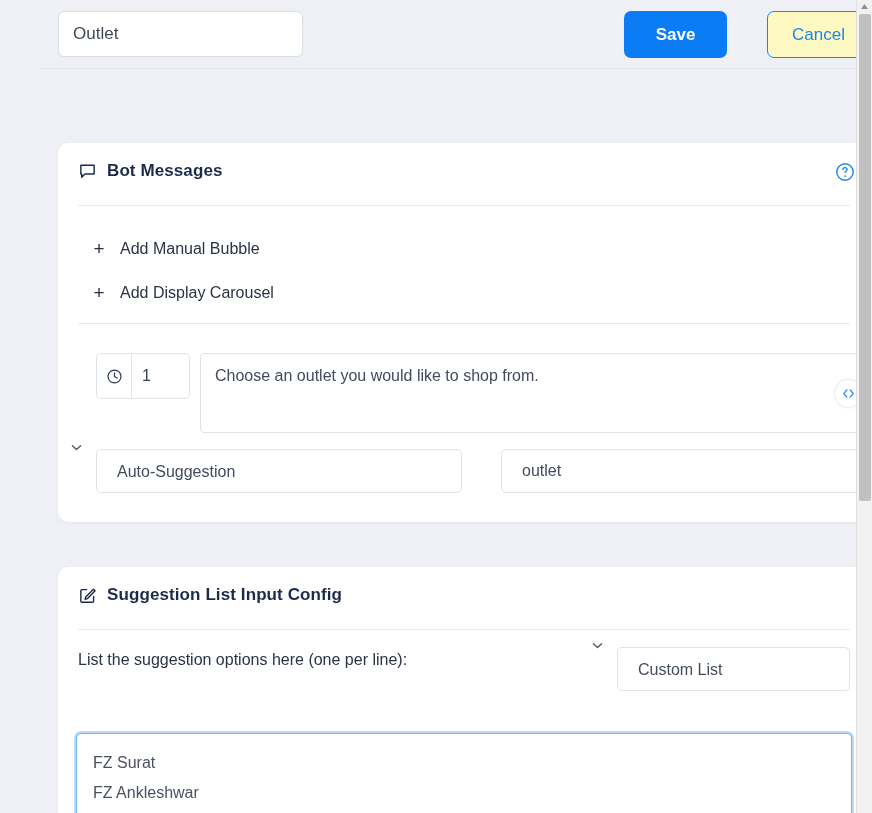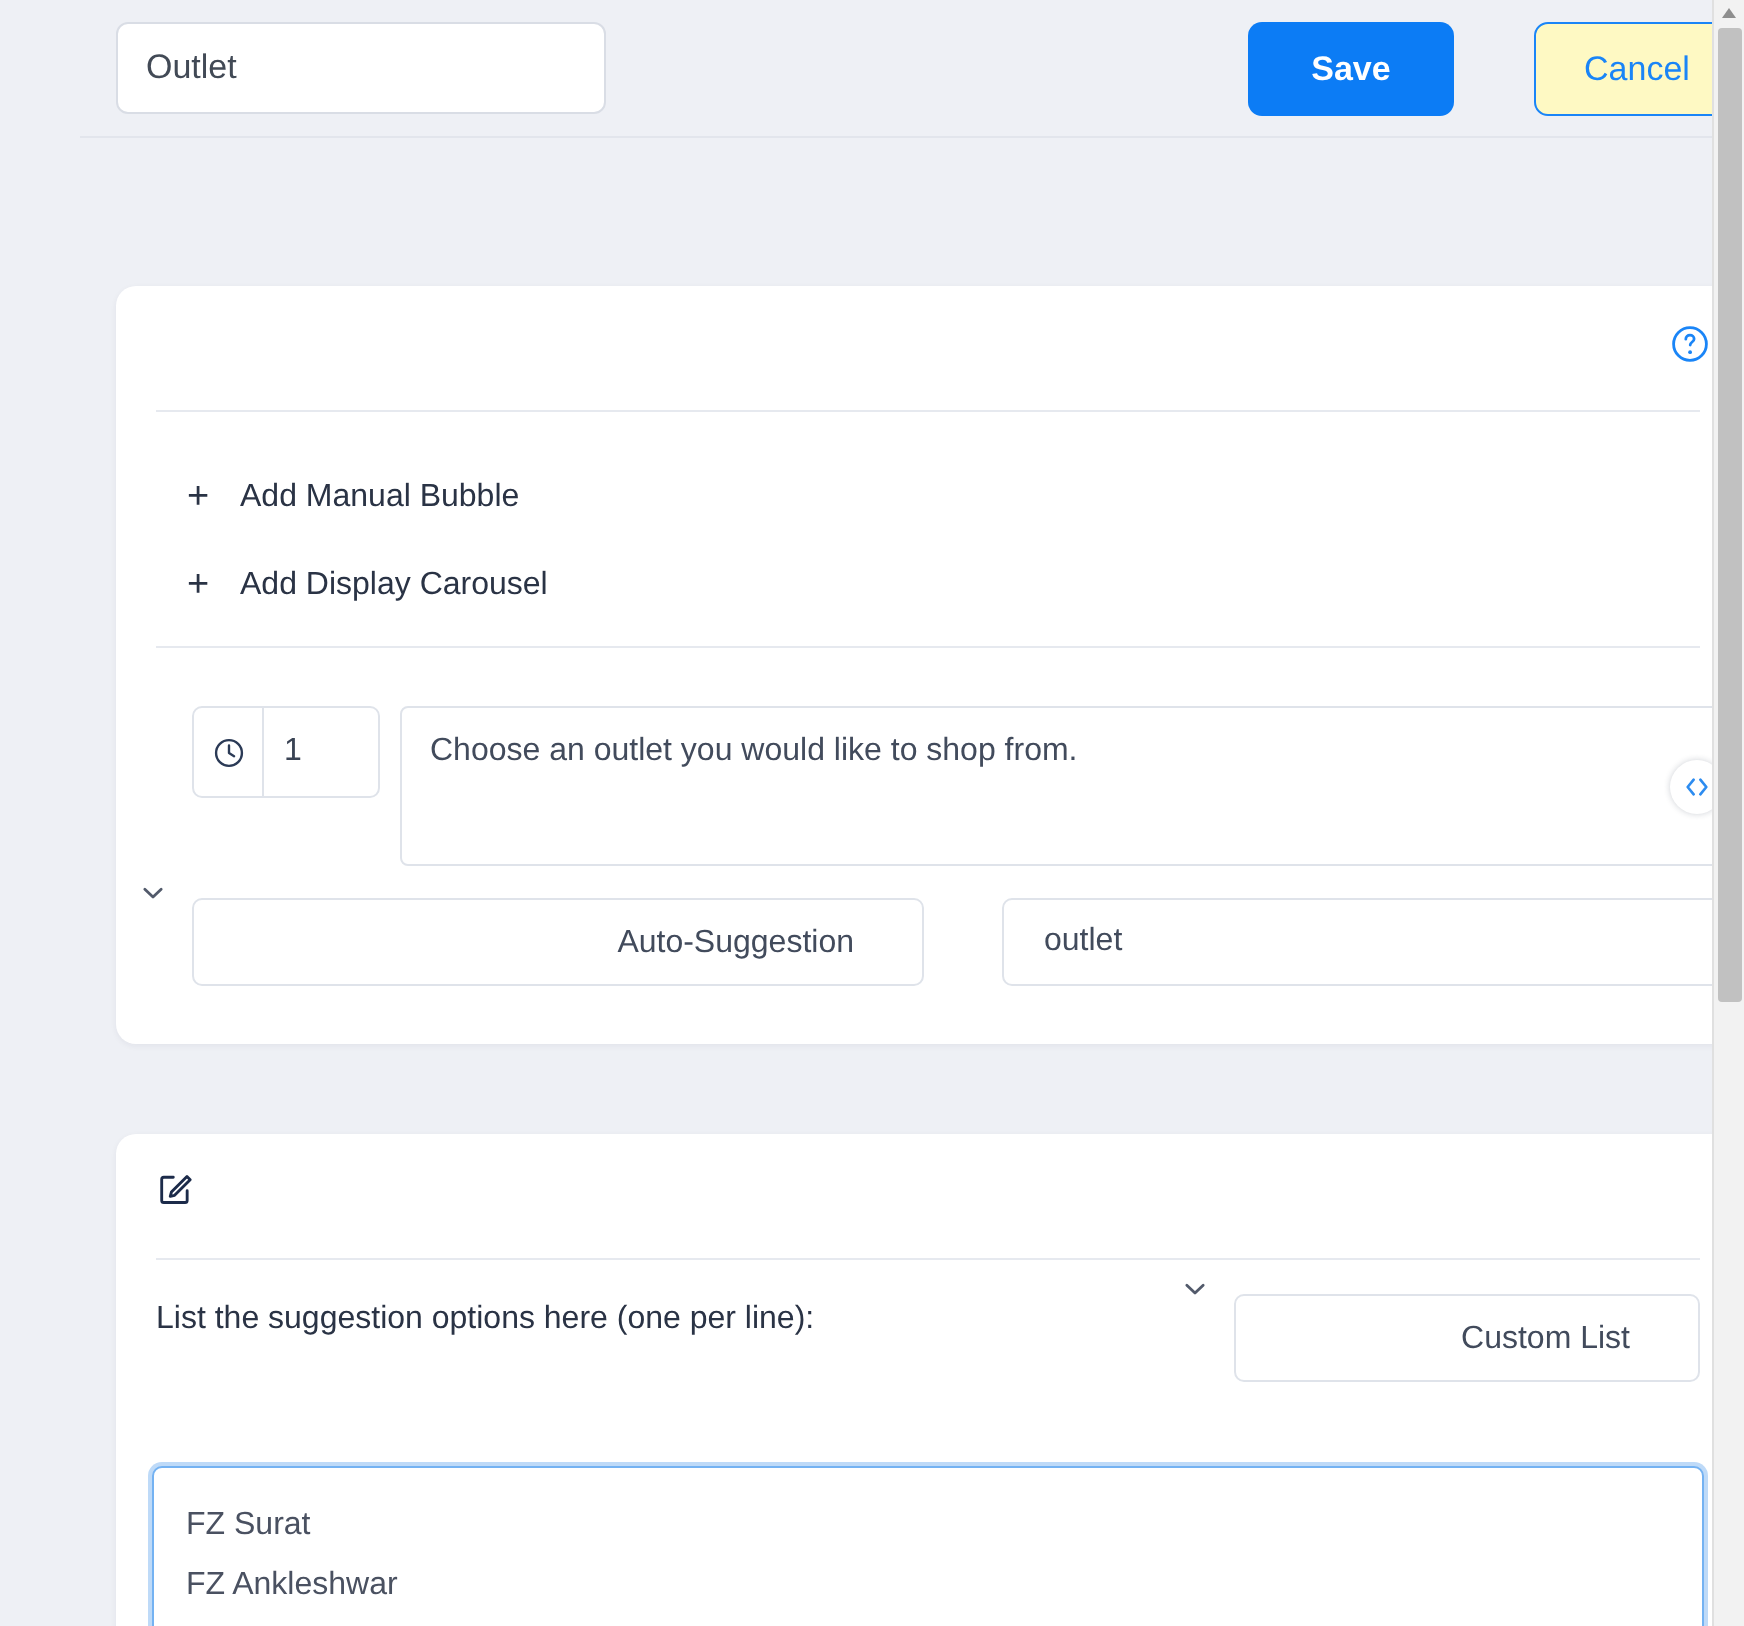--- a/index.html
+++ b/index.html
@@ -224,21 +224,20 @@
     border: 1px solid #dfe3ea;
     border-radius: 5px;
     font-family: "Liberation Sans", sans-serif;
     font-size: 16px;
     color: #424b5c;
     padding: 0 34px 0 20px;
     outline: none;
     cursor: pointer;
     -webkit-appearance: none;
     appearance: none;
-    text-align: right;
   }
   .sel-wrap { position: absolute; }
   .chev {
     position: absolute;
     right: 13px; top: 50%;
     transform: translateY(-50%);
     pointer-events: none;
   }
   #mode-select-wrap { left: 38px; top: 306px; }
   #mode-select { left: 0; top: 0; width: 366px; }
@@ -326,20 +325,28 @@
       </div>
       <div class="cb-group g2">
         <div class="cb-box"></div>
         <span class="cb-label">Manual Action</span>
       </div>
     </div>
 
     <div class="card" id="card-bot">
 
       <div class="card-head">
+        <div class="card-title">
+          <span class="ic">
+            <svg width="19" height="19" viewBox="0 0 20 20" fill="none">
+              <path d="M3 3.4h14v9.2H7.4L3.9 16V12.6H3z" stroke="#1c2b4a" stroke-width="1.5" stroke-linejoin="round"></path>
+            </svg>
+          </span>
+          <span>Bot Messages</span>
+        </div>
         <div class="help-icon">
           <svg width="20" height="20" viewBox="0 0 20 20" fill="none">
             <circle cx="10" cy="10" r="8.2" stroke="#1a85f7" stroke-width="1.4"></circle>
             <path d="M7.9 7.6c0-1.2.95-2 2.1-2s2.05.8 2.05 1.9c0 1.5-1.95 1.5-1.95 3" stroke="#1a85f7" stroke-width="1.4" stroke-linecap="round"></path>
             <circle cx="10.05" cy="14.1" r=".95" fill="#1a85f7"></circle>
           </svg>
         </div>
         <div class="hr" style="top:62px;"></div>
       </div>
 
@@ -398,20 +405,21 @@
     <div class="card" id="card-sugg">
 
       <div class="card-head">
         <div class="card-title">
           <span class="ic">
             <svg width="19" height="19" viewBox="0 0 20 20" fill="none">
               <path d="M16.4 10.9V16c0 .6-.5 1.1-1.1 1.1H4.1c-.6 0-1.1-.5-1.1-1.1V4.9c0-.6.5-1.1 1.1-1.1h5" stroke="#1c2b4a" stroke-width="1.5" stroke-linecap="round"></path>
               <path d="M8.1 11.6 16.3 3.4l1.7 1.7-8.2 8.2-2.3.6z" stroke="#1c2b4a" stroke-width="1.5" stroke-linejoin="round"></path>
             </svg>
           </span>
+          <span>Suggestion List Input Config</span>
         </div>
         <div class="hr" style="top:62px;"></div>
       </div>
 
       <div class="sg-label" style="top:84px;">List the suggestion options here (one per line):</div>
 
 
       <div class="sel-wrap" id="list-type-wrap">
         <select class="sel" id="list-type">
           <option>Custom List</option>

